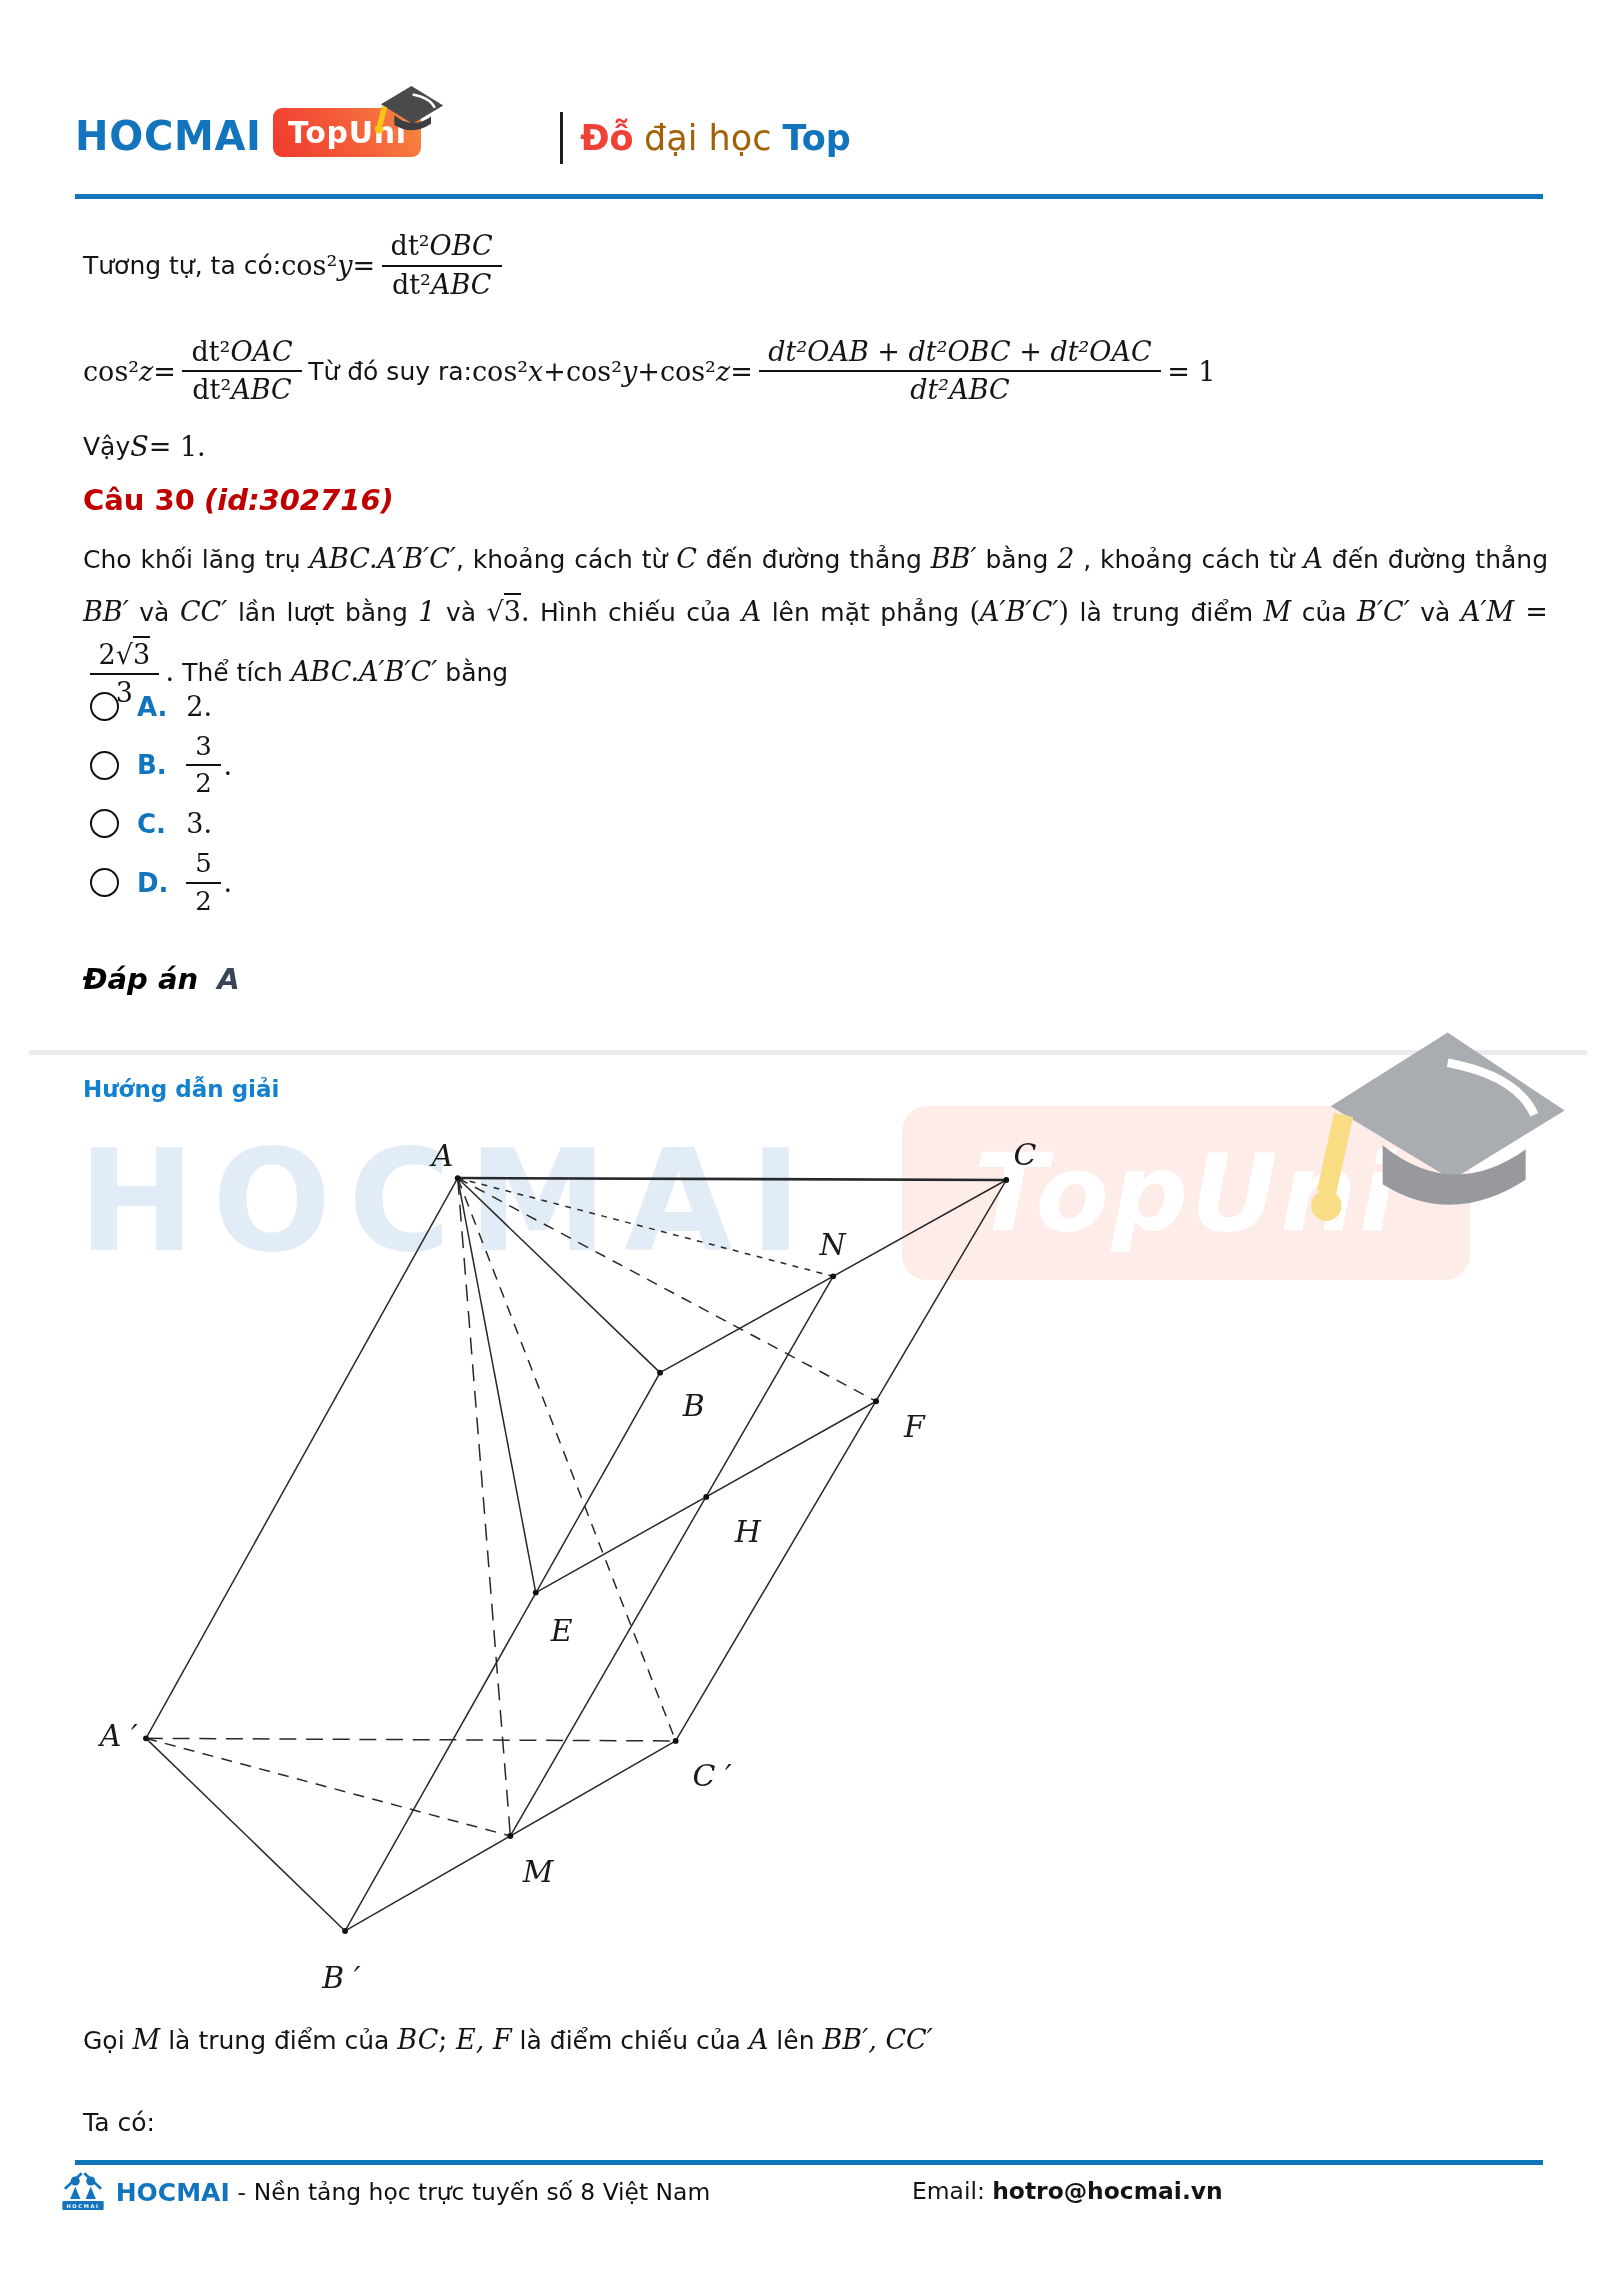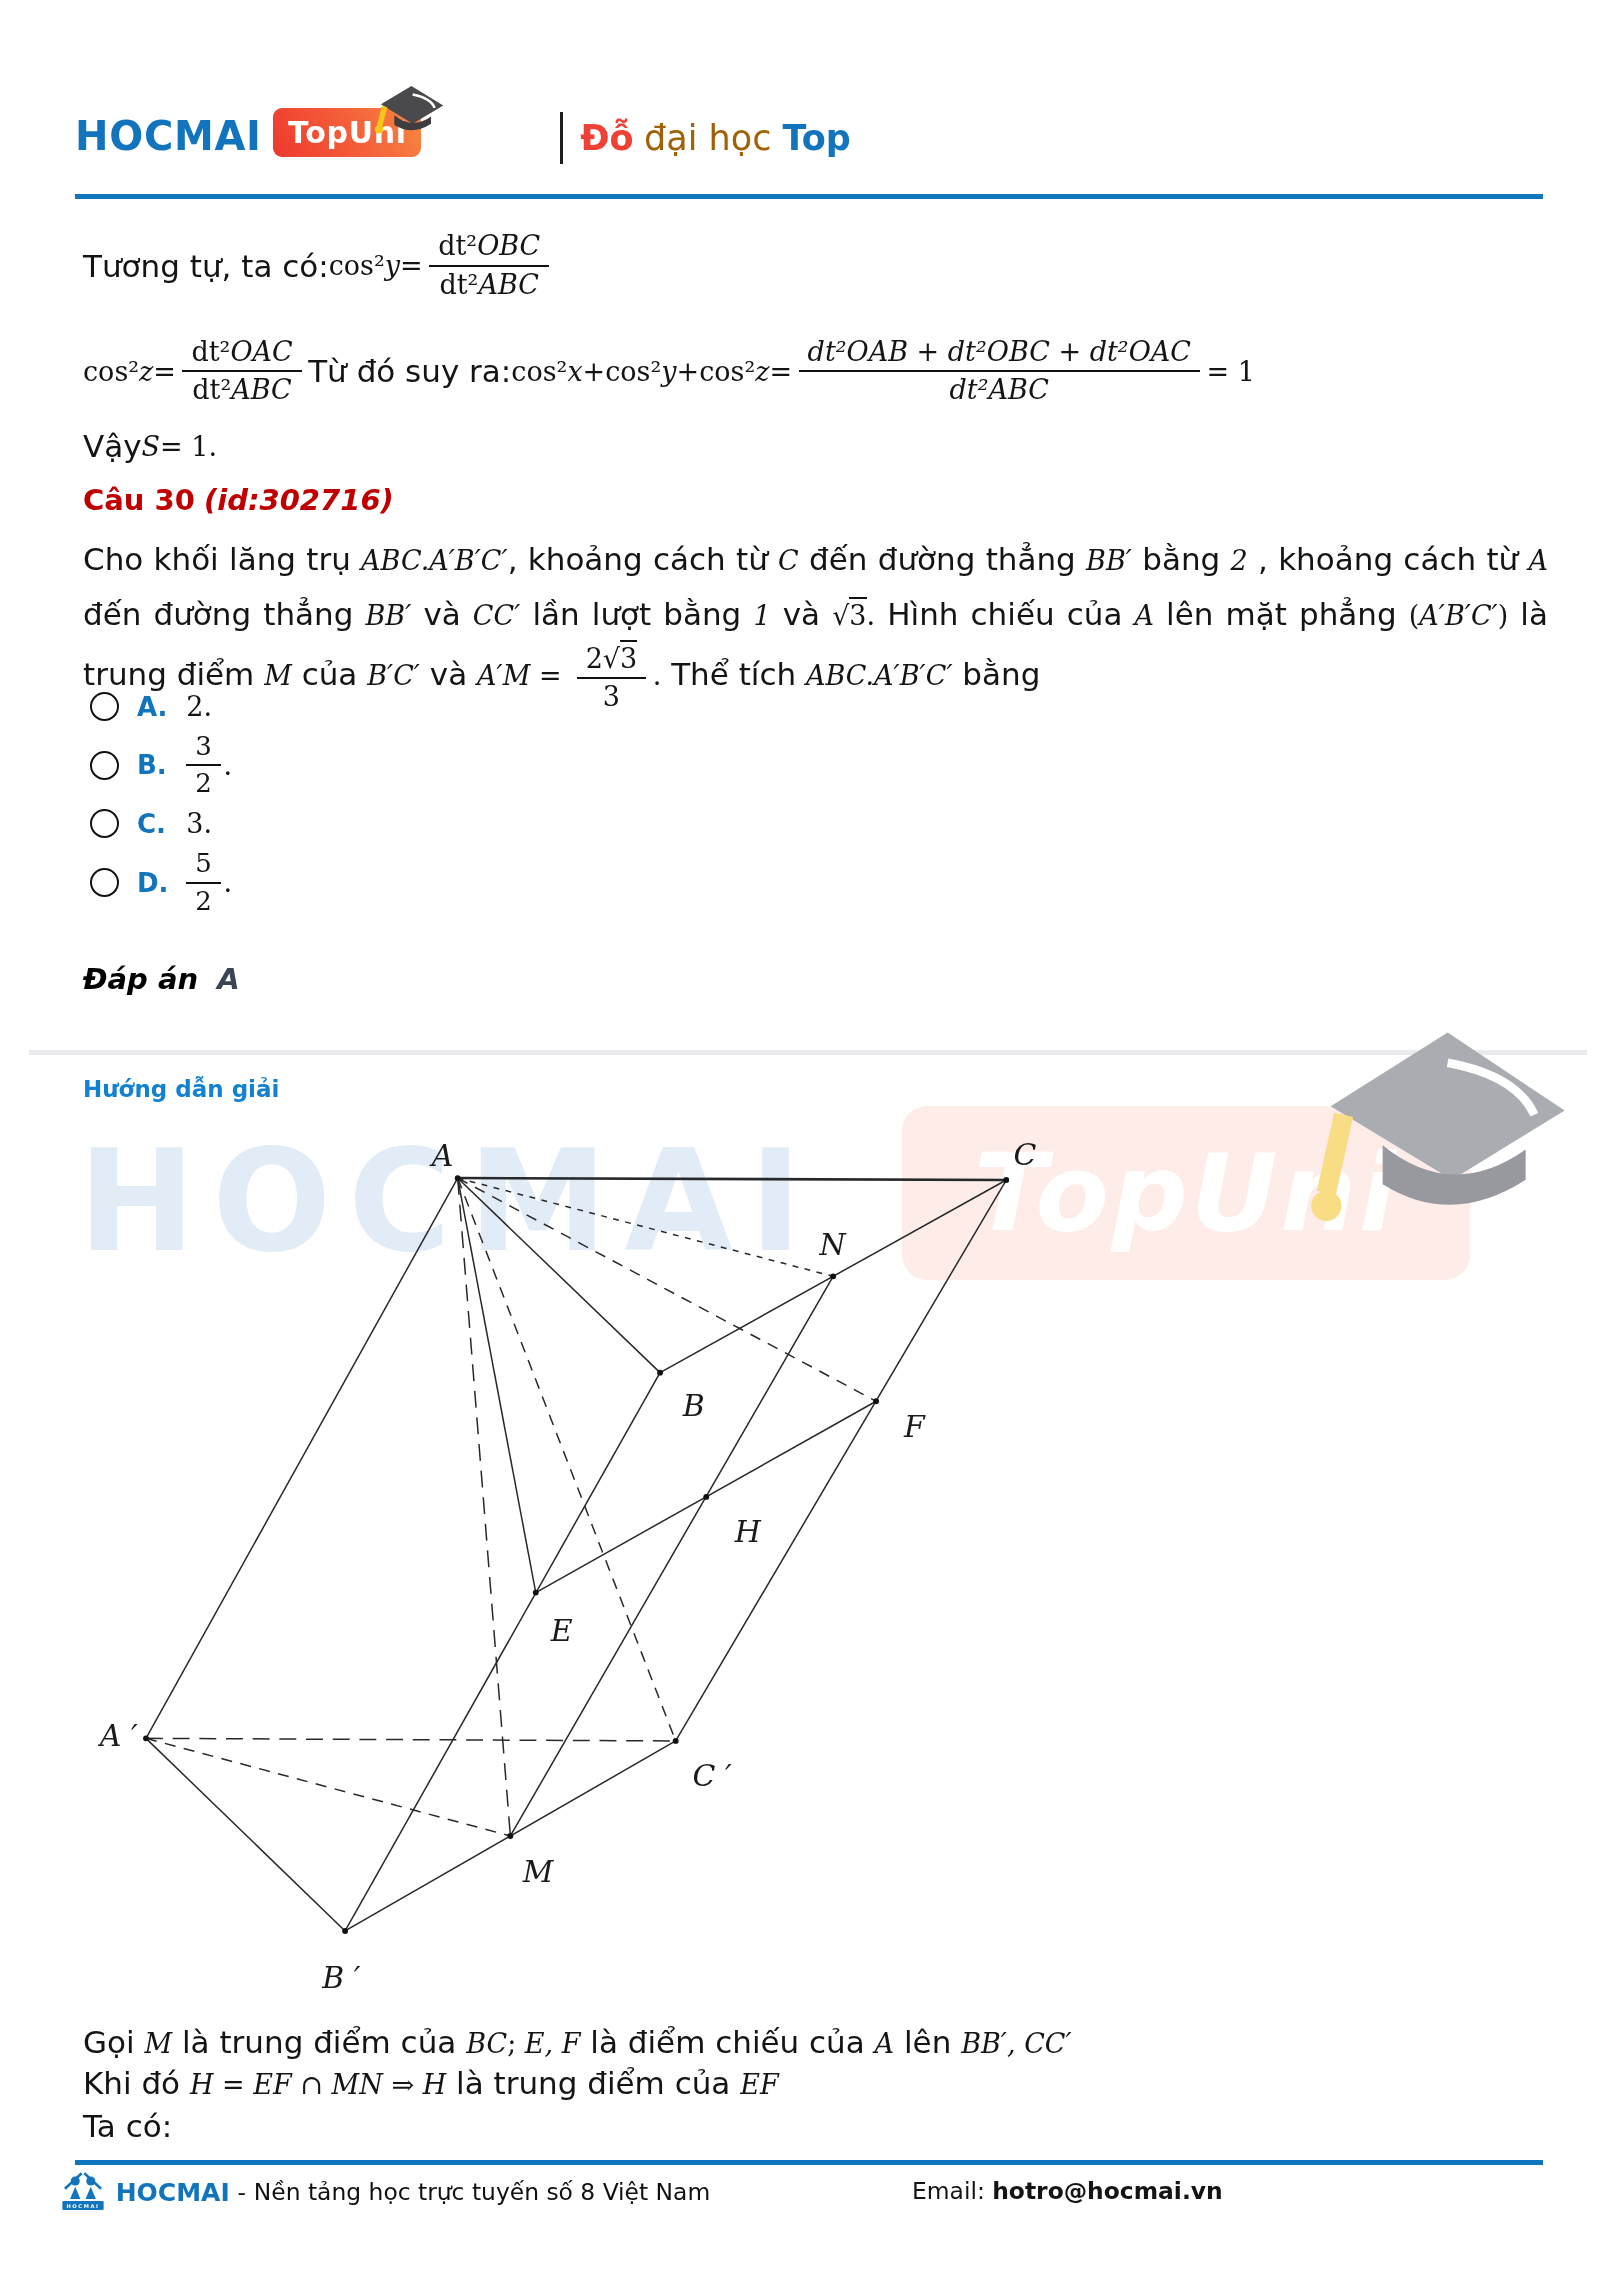--- a/index.html
+++ b/index.html
@@ -15,21 +15,21 @@
   .badge-txt{color:#fff;font-size:30px;font-weight:bold;letter-spacing:0.7px;}
   .badge-cap{position:absolute;right:-27px;top:-27px;width:78px;height:55px;}
   .tagline{position:absolute;left:560px;top:112px;display:flex;align-items:center;font-size:35px;}
   .tag-bar{display:inline-block;width:3.3px;height:52px;background:#1d1d1d;margin-right:17px;}
   .tag-do{font-weight:bold;color:#f04137;margin-right:10.4px;text-align:center;}
   .tag-mid{color:#a16207;margin-right:11px;}
   .tag-top{font-weight:bold;color:#1174bc;}
   .rule-blue{position:absolute;left:75px;width:1468px;height:4.6px;background:#1076bc;}
 
   
-  .vt{font-family:"DejaVu Sans",sans-serif;font-size:31px;}
+  .vt{font-family:"DejaVu Sans",sans-serif;font-size:25px;}
   .mi{font-family:"DejaVu Serif",serif;font-style:italic;font-size:27px;}
   .mr{font-family:"DejaVu Serif",serif;font-size:27px;}
   .frac{display:inline-flex;flex-direction:column;align-items:center;vertical-align:middle;
         margin:0 6.5px;line-height:1.2;font-family:"DejaVu Serif",serif;}
   .fnum{border-bottom:2px solid #111;padding:0 9px 2px;display:flex;align-items:baseline;justify-content:center;}
   .fden{padding-top:2px;display:flex;align-items:baseline;justify-content:center;}
   .sq{white-space:nowrap;font-family:"DejaVu Serif",serif;}
   .sq-r{font-style:normal;}
   .sq-b{border-top:2px solid #111;padding-top:0.7px;}
   .mrow{position:absolute;left:83px;display:flex;align-items:center;}
@@ -268,21 +268,20 @@
       <text x="2" y="952" class="vlabel">A ′</text>
       <circle cx="887" cy="945" r="4.5" fill="#111"></circle>
       <text x="913" y="1014" class="vlabel">C ′</text>
       <circle cx="633" cy="1091" r="4.5" fill="#111"></circle>
       <text x="652" y="1162" class="vlabel">M</text>
       <circle cx="379" cy="1237" r="4.5" fill="#111"></circle>
       <text x="344" y="1324" class="vlabel">B ′</text>
     </svg>
 
   <div class="sol" style="top:2024px;"><span class="vt">Gọi </span><span class="mi">M</span><span class="vt"> là trung điểm của </span><span class="mi">BC</span><span class="mr">; </span><span class="mi">E, F</span><span class="vt"> là điểm chiếu của </span><span class="mi">A</span><span class="vt"> lên </span><span class="mi">BB′, CC′</span></div>
-  <div class="sol" style="top:2065px;"><span class="vt">Khi đó </span><span class="mi">H</span><span class="mr"> = </span><span class="mi">EF</span><span class="mr"> ∩ </span><span class="mi">MN</span><span class="mr"> ⇒ </span><span class="mi">H</span><span class="vt"> là trung điểm của </span><span class="mi">EF</span></div>
   <div class="sol" style="top:2108px;"><span class="vt">Ta có:</span></div>
 
   <div class="rule-blue f-rule"></div>
   <div class="footer">
     <svg class="f-icon" viewBox="0 0 64 62">
       <g stroke="#1174bc" stroke-width="4">
         <line x1="4" y1="26" x2="30" y2="2"></line>
         <line x1="34" y1="2" x2="60" y2="26"></line>
       </g>
       <g fill="#1174bc">

